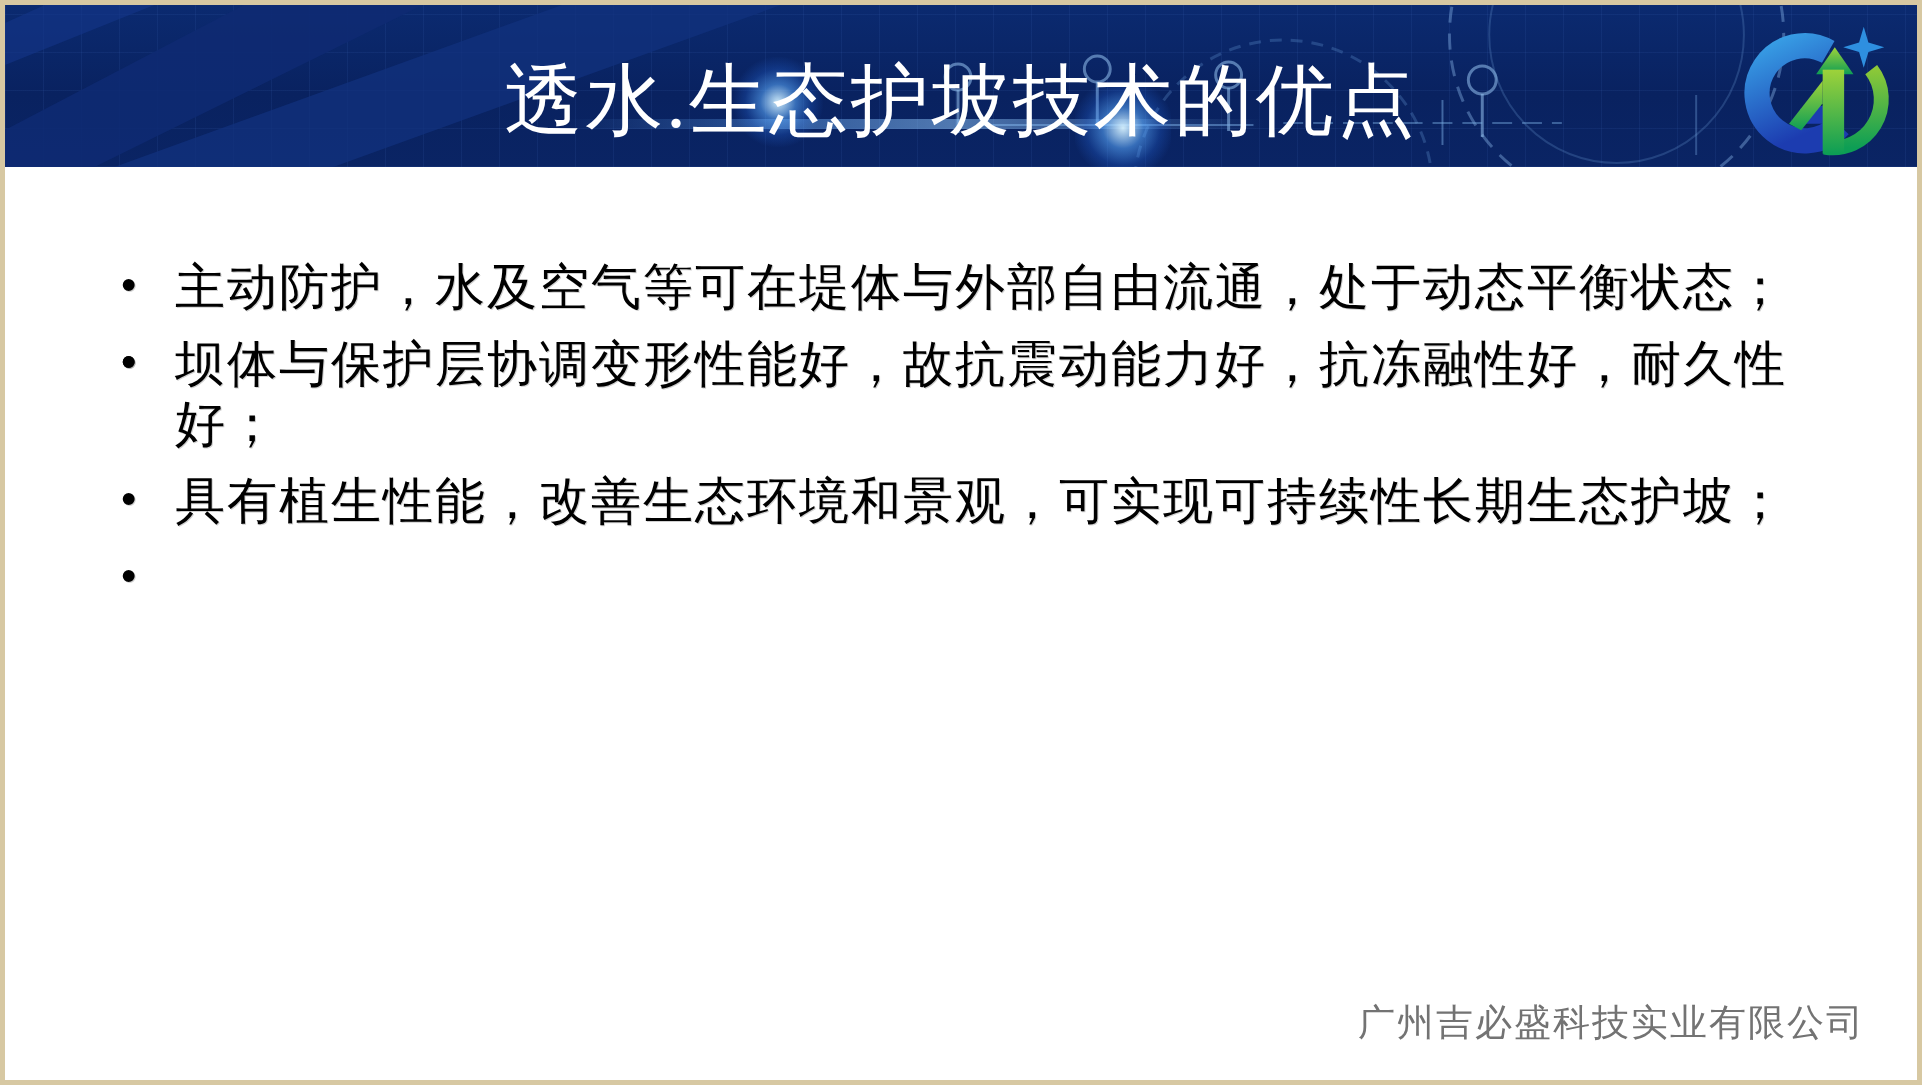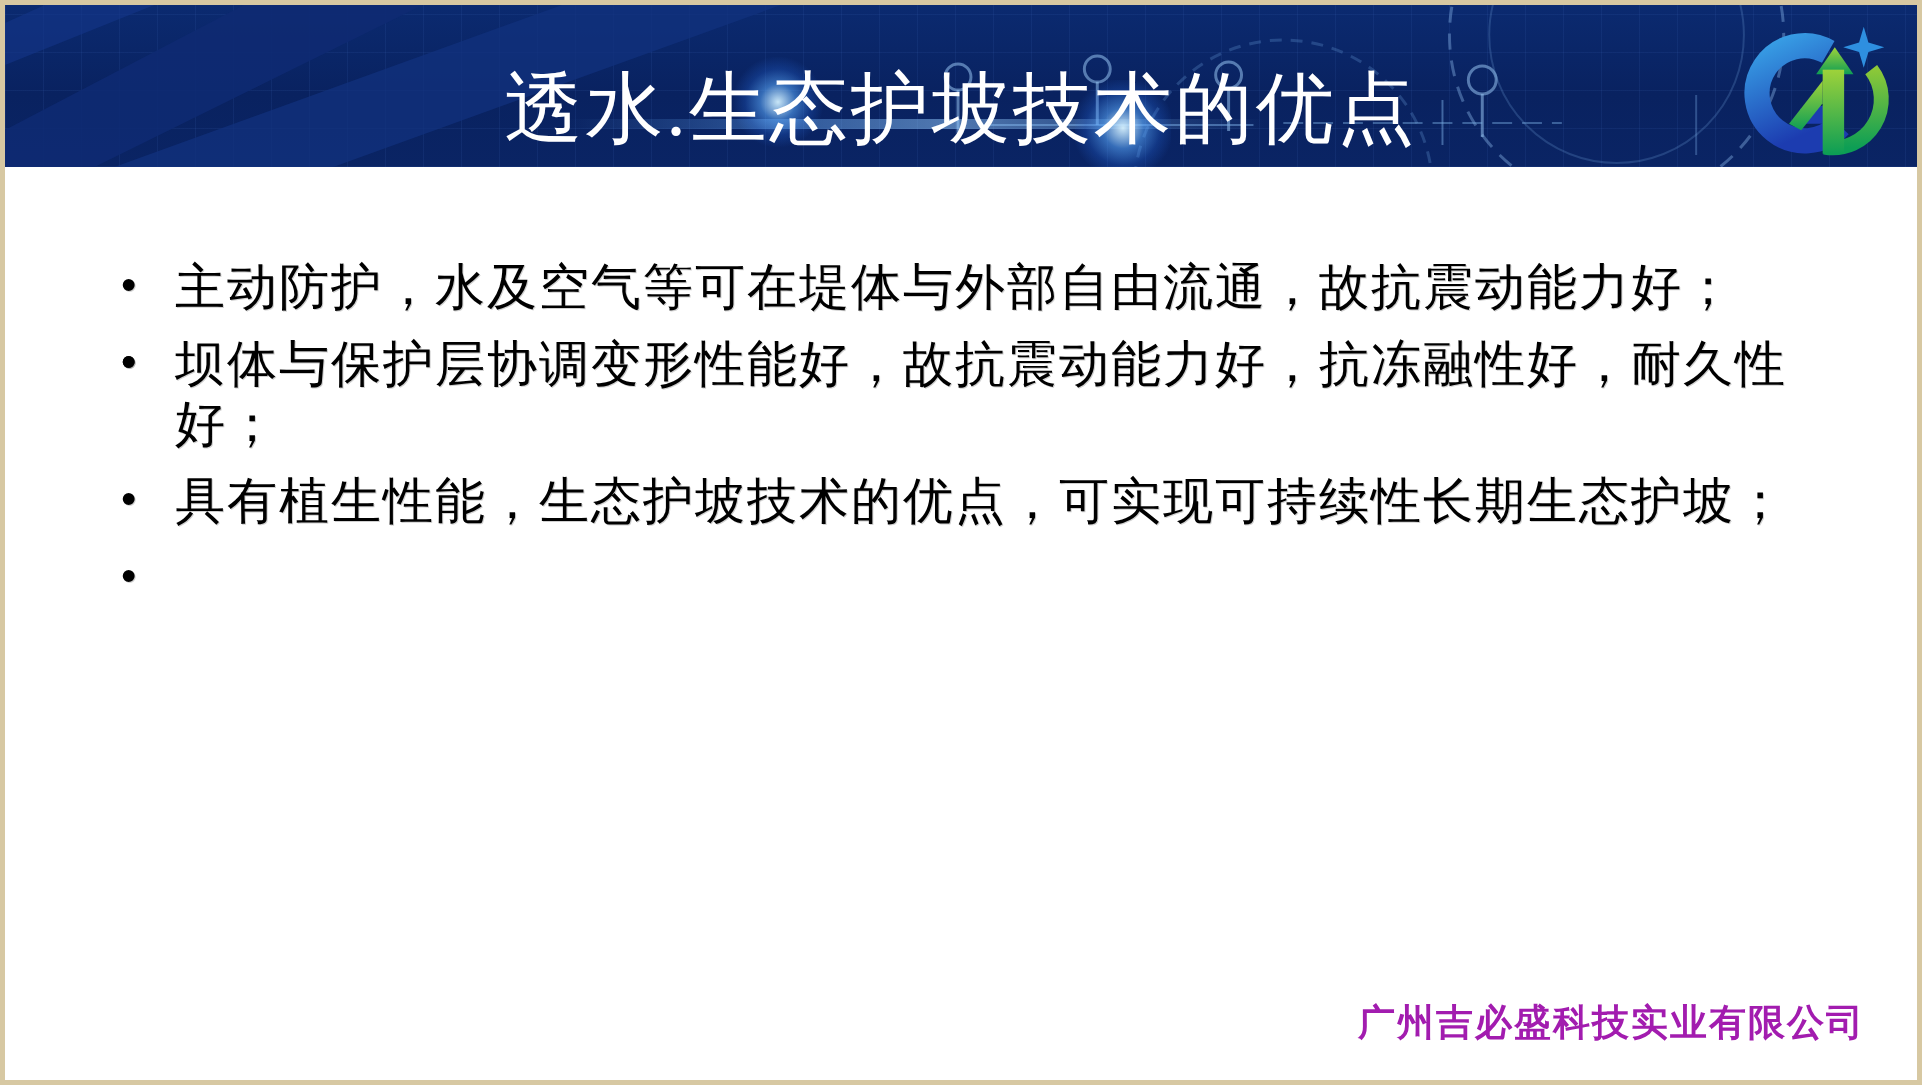--- a/index.html
+++ b/index.html
@@ -30,21 +30,21 @@
   .glow-b{
     left:1070px;top:75px;width:96px;height:96px;
     background:radial-gradient(circle,rgba(215,242,255,0.95) 0%,rgba(90,170,255,0.55) 30%,rgba(40,110,230,0.25) 55%,transparent 75%);
   }
   .streak{
     position:absolute;left:560px;top:114px;width:700px;height:10px;
     background:linear-gradient(90deg,transparent,rgba(110,180,255,0.35) 30%,rgba(150,205,255,0.5) 55%,transparent);
   }
   .title{
     position:absolute;left:0;right:0;top:44px;
-    margin:8px;text-align:center;
+    margin:0;text-align:center;
     font-size:78px;font-weight:400;letter-spacing:3px;
     color:#ffffff;white-space:nowrap;
   }
   .logo{position:absolute;right:18px;top:18px;width:162px;height:140px;}
   
   .body{
     position:absolute;left:0;top:162px;right:0;bottom:0;
     background:#ffffff;
   }
   .bullets{
@@ -60,22 +60,22 @@
     color:#000000;
     text-shadow:1px 1px 0 rgba(120,120,120,0.35);
   }
   .bullets .marker{
     position:absolute;left:4px;top:-2px;
     font-size:44px;letter-spacing:0;
     font-family:"Liberation Sans","DejaVu Sans",sans-serif;
   }
   .footer{
     position:absolute;right:52px;bottom:32px;
-    font-size:37px;font-weight:700;letter-spacing:2px;
-    color:#a21caf;white-space:nowrap;
+    font-size:37px;font-weight:400;letter-spacing:2px;
+    color:#737373;white-space:nowrap;
   }
 </style>
 </head>
 <body>
 
 <div class="slide">
 
   <div class="header">
 
     <svg class="header-deco" viewBox="0 0 1922 162" preserveAspectRatio="none">
@@ -135,32 +135,32 @@
       </g>
 
       <path d="M 130 4 L 135 21 L 152 26 L 135 31 L 130 48 L 125 31 L 108 26 L 125 21 Z" fill="#2e8fe0"></path>
     </svg>
   </div>
 
   <div class="body">
     <ul class="bullets">
       <li>
         <span class="marker">•</span>
-        <span>主动防护，水及空气等可在堤体与外部自由流通，故抗震动能力好；</span>
+        <span>主动防护，水及空气等可在堤体与外部自由流通，处于动态平衡状态；</span>
       </li>
       <li>
         <span class="marker">•</span>
       </li>
       <li>
         <span class="marker">•</span>
         <span>坝体与保护层协调变形性能好，故抗震动能力好，抗冻融性好，耐久性好；</span>
       </li>
       <li>
         <span class="marker">•</span>
-        <span>具有植生性能，生态护坡技术的优点，可实现可持续性长期生态护坡；</span>
+        <span>具有植生性能，改善生态环境和景观，可实现可持续性长期生态护坡；</span>
       </li>
       <li>
         <span class="marker">•</span>
       </li>
     </ul>
     <div class="footer">广州吉必盛科技实业有限公司</div>
   </div>
 
 </div>
 

